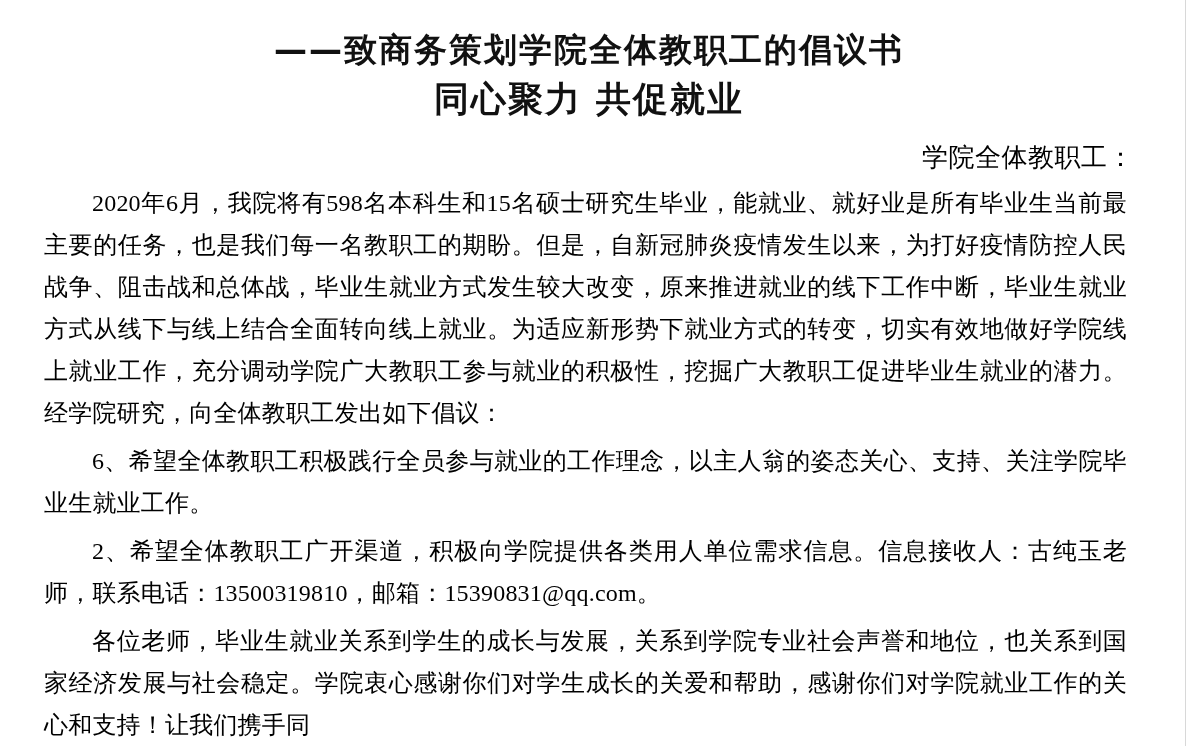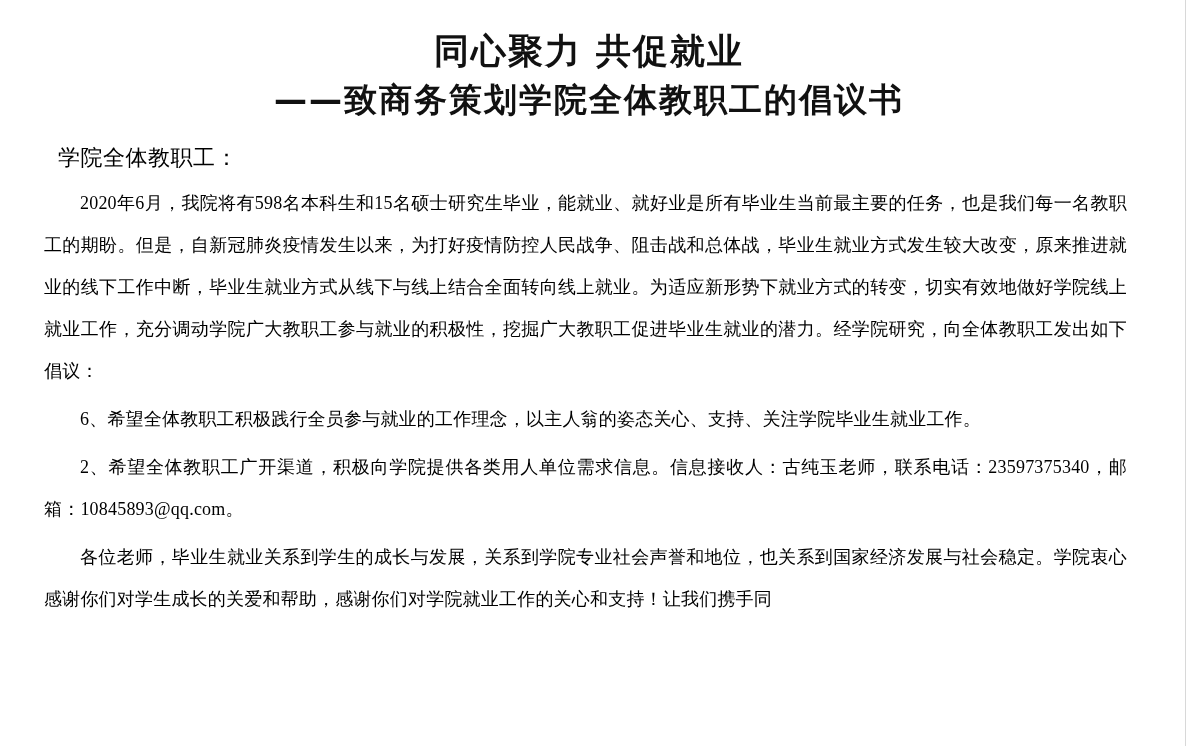--- a/index.html
+++ b/index.html
@@ -46,52 +46,53 @@
     line-height: 50px;
     letter-spacing: 2px;
     color: #111111;
     white-space: nowrap;
   }
   .title-line.sub {
     font-size: 33px;
     line-height: 48px;
   }
   .salutation {
-    font-size: 22px;
+    font-size: 26px;
     line-height: 36px;
     margin: 16px 0 6px 0;
     text-indent: 0;
     padding-left: 14px;
     letter-spacing: 0.5px;
+    text-align: right;
   }
   p.para {
-    font-size: 18px;
+    font-size: 24px;
     line-height: 42px;
     margin: 0 7px 6px 0;
     text-indent: 2em;
     text-align: justify;
     text-justify: inter-ideograph;
     letter-spacing: 0.2px;
     word-break: break-all;
   }
 </style>
 </head>
 <body>
 
 <div class="page">
   <div class="right-rule"></div>
 
   <div class="doc-body">
 
     <div class="title-block">
+      <div class="title-line sub">——致商务策划学院全体教职工的倡议书</div>
       <div class="title-line">同心聚力 共促就业</div>
-      <div class="title-line sub">——致商务策划学院全体教职工的倡议书</div>
     </div>
 
     <div class="salutation">学院全体教职工：</div>
 
     <p class="para">2020年6月，我院将有598名本科生和15名硕士研究生毕业，能就业、就好业是所有毕业生当前最主要的任务，也是我们每一名教职工的期盼。但是，自新冠肺炎疫情发生以来，为打好疫情防控人民战争、阻击战和总体战，毕业生就业方式发生较大改变，原来推进就业的线下工作中断，毕业生就业方式从线下与线上结合全面转向线上就业。为适应新形势下就业方式的转变，切实有效地做好学院线上就业工作，充分调动学院广大教职工参与就业的积极性，挖掘广大教职工促进毕业生就业的潜力。经学院研究，向全体教职工发出如下倡议：</p>
     <p class="para">6、希望全体教职工积极践行全员参与就业的工作理念，以主人翁的姿态关心、支持、关注学院毕业生就业工作。</p>
-    <p class="para">2、希望全体教职工广开渠道，积极向学院提供各类用人单位需求信息。信息接收人：古纯玉老师，联系电话：23597375340，邮箱：10845893@qq.com。</p>
+    <p class="para">2、希望全体教职工广开渠道，积极向学院提供各类用人单位需求信息。信息接收人：古纯玉老师，联系电话：13500319810，邮箱：15390831@qq.com。</p>
     <p class="para">各位老师，毕业生就业关系到学生的成长与发展，关系到学院专业社会声誉和地位，也关系到国家经济发展与社会稳定。学院衷心感谢你们对学生成长的关爱和帮助，感谢你们对学院就业工作的关心和支持！让我们携手同</p>
 
   </div>
 </div>
 
 </body></html>

